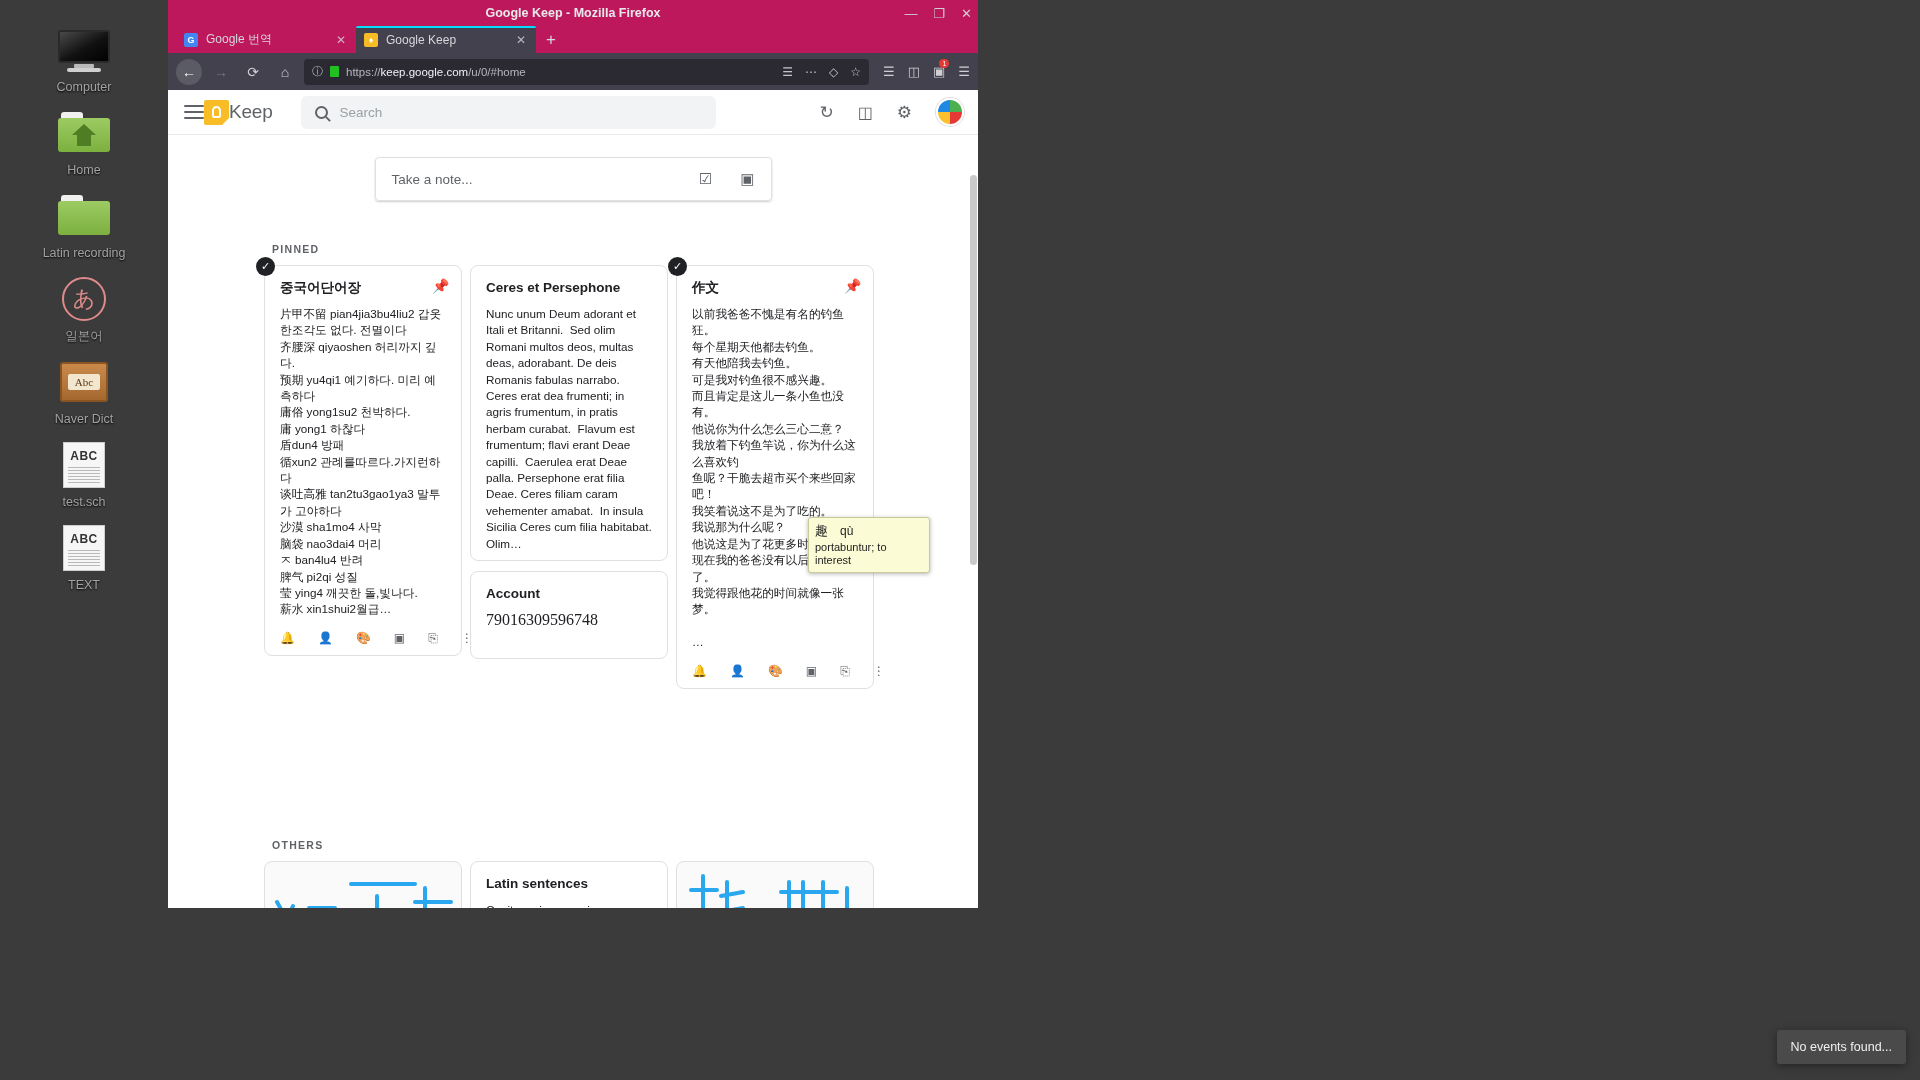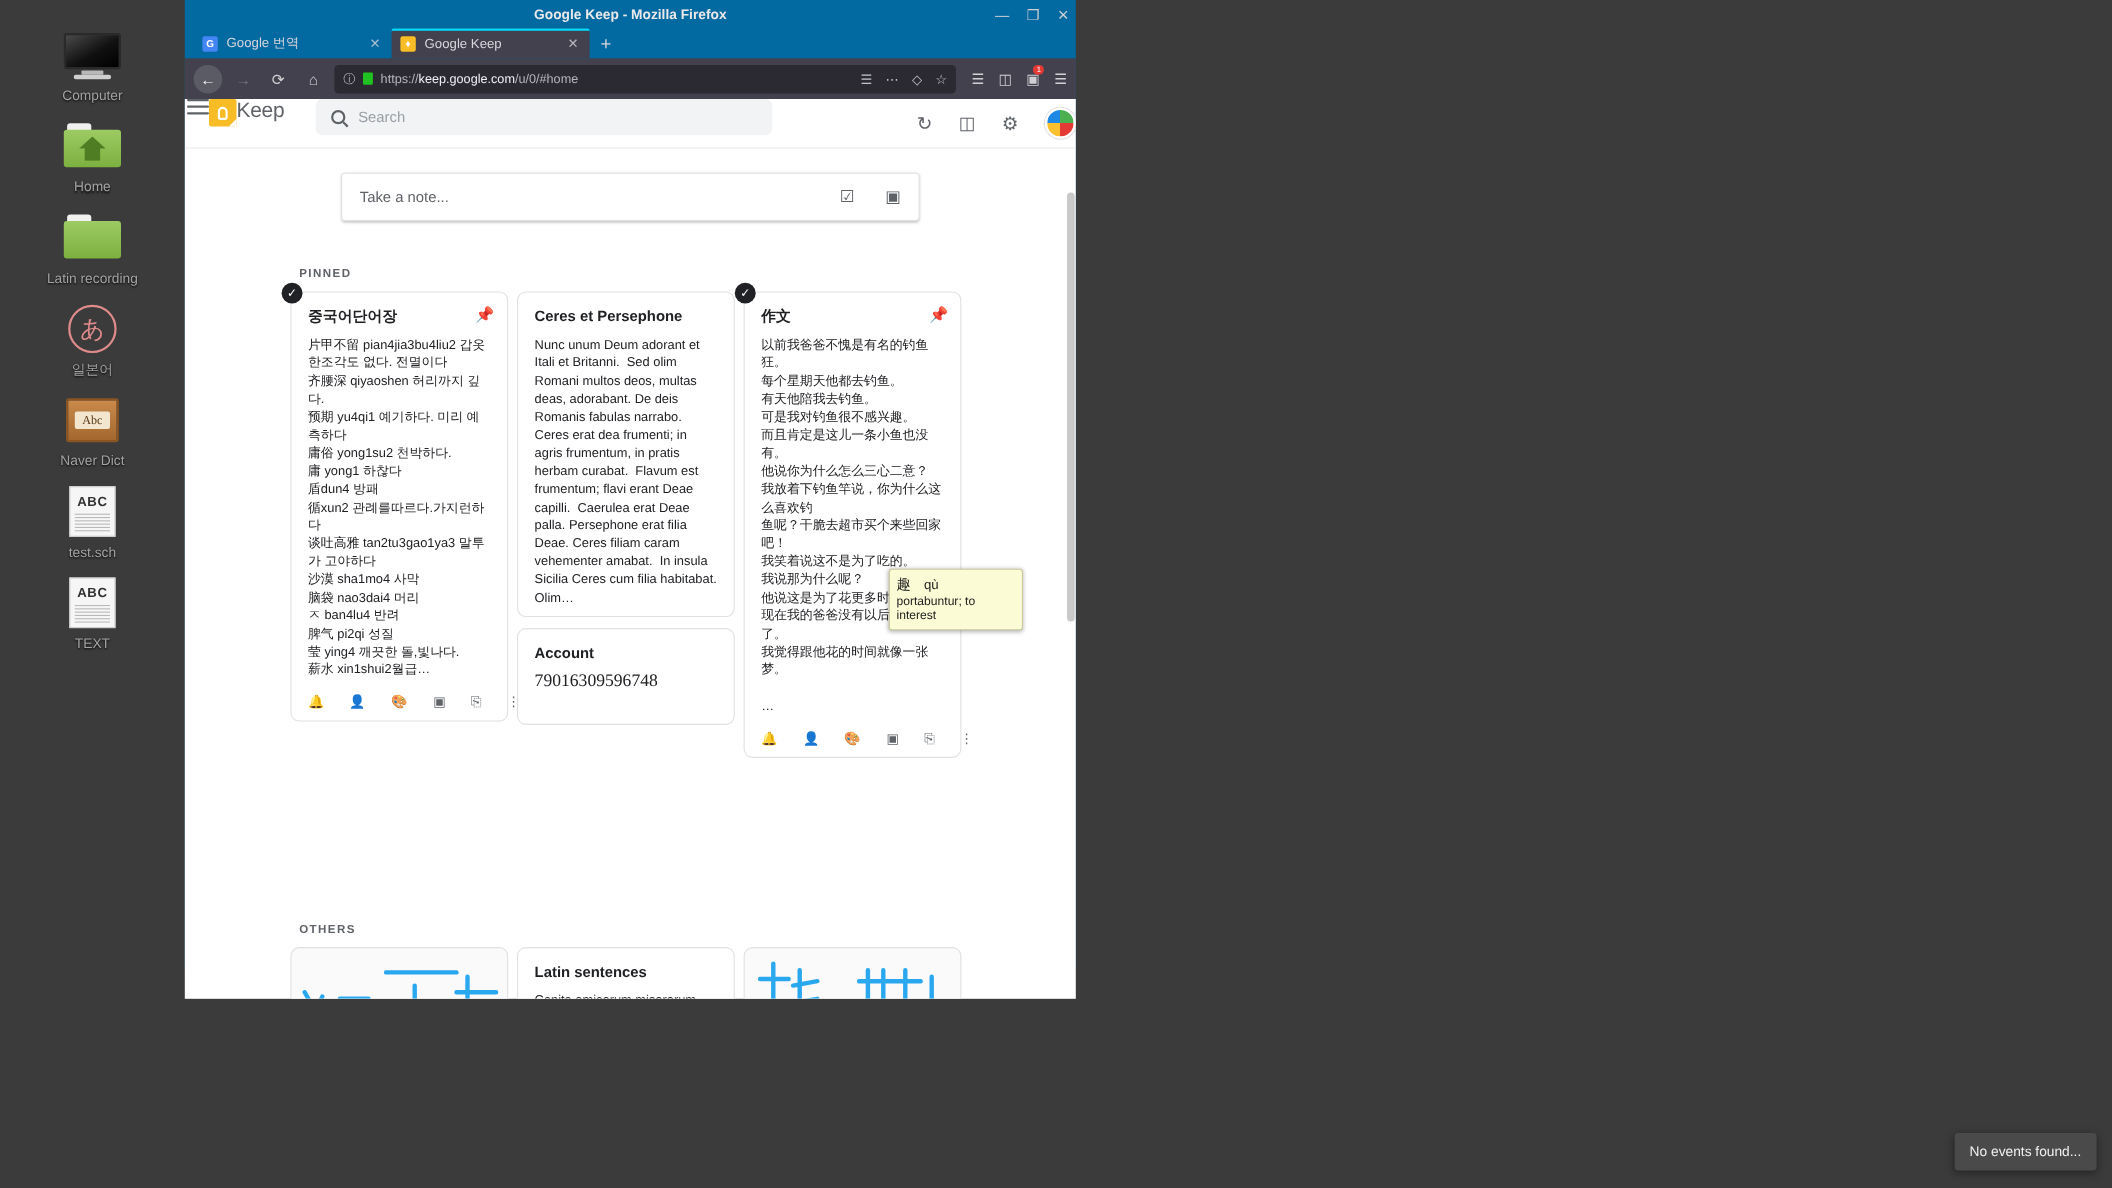--- a/index.html
+++ b/index.html
@@ -31,21 +31,21 @@
   .ic-zh { width:44px;height:40px;background:#c62828;border-radius:3px;color:#fff;font-size:19px;font-weight:bold;display:flex;align-items:center;justify-content:center;letter-spacing:-1px;}
   .ic-ja { width:44px;height:44px;border:2px solid #e08b8b;border-radius:50%;color:#e08b8b;font-size:22px;display:flex;align-items:center;justify-content:center;}
   .ic-dict { width:48px;height:40px;border-radius:3px;background:linear-gradient(180deg,#c98a4b,#a4682f);border:2px solid #8a5523;display:flex;align-items:center;justify-content:center;}
   .ic-dict span{ background:#f3e6cf;color:#5a3a16;font-size:11px;padding:2px 7px;border-radius:2px;font-family:"Liberation Serif",serif;}
   .ic-txt { width:42px;height:46px;background:#f6f6f6;border:1px solid #cdcdcd;display:flex;flex-direction:column;align-items:center;padding-top:6px;}
   .ic-txt b { font-size:12px;color:#333;letter-spacing:0.5px;}
   .ic-txt .lines{ width:32px;margin-top:4px;}
   .ic-txt .lines i{ display:block;height:1px;background:#b9b9b9;margin-bottom:2px;}
 
   
-  #ff { position:absolute; left:168px; top:0; width:810px; height:882px; background:#0369a1; }
+  #ff { position:absolute; left:168px; top:0; width:810px; height:882px; background:#be185d; }
   .ff-titlebar { height:26px; position:relative; display:flex; align-items:center; justify-content:center; }
   .ff-title { color:#e9e9ea; font-size:12.5px; font-weight:bold; }
   .win-btns { position:absolute; right:6px; top:0; height:26px; display:flex; align-items:center; gap:16px; color:#cfcfd4; font-size:13px; }
   .win-btns span{ cursor:pointer; line-height:1; }
 
   .ff-tabs { height:27px; display:flex; align-items:flex-end; padding-left:8px; }
   .ff-tab { height:27px; min-width:180px; display:flex; align-items:center; gap:8px; padding:0 8px; font-size:12px; color:#d6d6dc; position:relative; }
   .ff-tab.active { background:#42414d; border-radius:4px 4px 0 0; }
   .ff-tab.active::before{ content:""; position:absolute; left:0; right:0; top:0; height:2px; background:#00ddff; border-radius:2px 2px 0 0;}
   .tab-fav { width:14px;height:14px;border-radius:2px;display:flex;align-items:center;justify-content:center;font-size:9px;font-weight:bold;color:#fff;flex:0 0 auto;}
@@ -62,37 +62,37 @@
   .urlbar { flex:1; height:26px; background:#2b2a33; border-radius:4px; display:flex; align-items:center; gap:7px; padding:0 8px; }
   .urlbar .u-txt { font-size:11.5px; color:#b5b5bd; }
   .urlbar .u-txt b { color:#f0f0f4; font-weight:normal; }
   .u-right { margin-left:auto; display:flex; align-items:center; gap:12px; color:#c2c2c9; font-size:12px; }
   .ff-right { display:flex; align-items:center; gap:13px; padding-left:8px; color:#cfcfd4; font-size:13px; }
   .badge-dot { position:relative; }
   .badge-dot .b { position:absolute; right:-4px; top:-5px; background:#e53935; color:#fff; font-size:7px; border-radius:6px; padding:0 3px; line-height:9px;}
 
   
   .keep { background:#fff; height:818px; overflow:hidden; position:relative; }
-  .keep-top { height:45px; display:flex; padding:0 0; gap:0; border-bottom:1px solid #ebebeb;}
+  .keep-top { height:45px; display:flex; align-items:center; padding:0 14px; gap:0; border-bottom:1px solid #ebebeb;}
   .k-burger { width:22px; display:flex; flex-direction:column; gap:4px; padding-left:2px;}
   .k-burger i{ display:block;height:2px;background:#5f6368;border-radius:1px;}
   .k-logo { width:25px;height:25px;background:#f7bc26;border-radius:2px;position:relative;display:flex;align-items:center;justify-content:center;}
   .k-logo .bulb{ width:9px;height:12px;border:2px solid #fff;border-radius:6px 6px 3px 3px;}
   .k-logo::after{ content:"";position:absolute;right:0;bottom:0;border-style:solid;border-width:0 0 7px 7px;border-color:transparent transparent #fff transparent;}
   .k-name { font-size:19px; color:#5f6368; letter-spacing:-0.2px;}
   .k-search { width:415px; height:33px; margin-left:28px; background:#f1f3f4; border-radius:6px; display:flex; align-items:center; gap:12px; padding:0 14px; }
   .k-search .mag { width:13px;height:13px;border:2px solid #5f6368;border-radius:50%;position:relative;flex:0 0 auto;}
   .k-search .mag::after{content:"";position:absolute;right:-5px;bottom:-3px;width:6px;height:2px;background:#5f6368;transform:rotate(45deg);}
   .k-search input{ border:0;background:transparent;outline:none;font-size:13.5px;color:#3c4043;width:100%;font-family:"Liberation Sans",sans-serif;}
   .k-search input::placeholder{ color:#9aa0a6; }
   .k-top-right { margin-left:auto; display:flex; align-items:center; gap:24px; color:#5f6368; }
   .k-avatar { width:28px;height:28px;border-radius:50%;background:conic-gradient(#4caf50 0 25%,#e53935 0 50%,#fbc02d 0 75%,#1e88e5 0 100%); border:2px solid #fff; box-shadow:0 0 0 1px #ddd;}
 
   .k-body { padding:22px 0 0 0; height:773px; overflow:hidden; position:relative; }
-  .take-note { width:526px; margin:0 auto; height:44px; border:1px solid #e0e0e0; border-radius:4px; box-shadow:0 1px 2px rgba(60,64,67,.25); display:flex; align-items:center; padding:0 16px; }
+  .take-note { width:397px; margin:0 auto; height:44px; border:1px solid #e0e0e0; border-radius:4px; box-shadow:0 1px 2px rgba(60,64,67,.25); display:flex; align-items:center; padding:0 16px; }
   .take-note .tn-txt { font-size:13.5px; color:#5f6368; font-weight:500;}
   .take-note .tn-icons{ margin-left:auto; display:flex; gap:28px; color:#5f6368; }
 
   .section-label { font-size:10.5px; letter-spacing:1.3px; color:#5f6368; font-weight:600; margin:42px 0 10px 104px; }
   .grid { display:flex; gap:8px; padding-left:96px; align-items:flex-start; }
   .col { width:198px; display:flex; flex-direction:column; gap:10px; }
   .note { border:1px solid #e0e0e0; border-radius:8px; padding:13px 15px 8px 15px; position:relative; background:#fff; }
   .note .ttl { font-size:13.5px; font-weight:bold; color:#202124; margin-bottom:9px; line-height:18px;}
   .note .bd { font-size:11.7px; color:#202124; line-height:16.4px; white-space:pre-wrap; word-break:break-word;}
   .note .pin { position:absolute; right:11px; top:12px; color:#5f6368; font-size:14px; }

